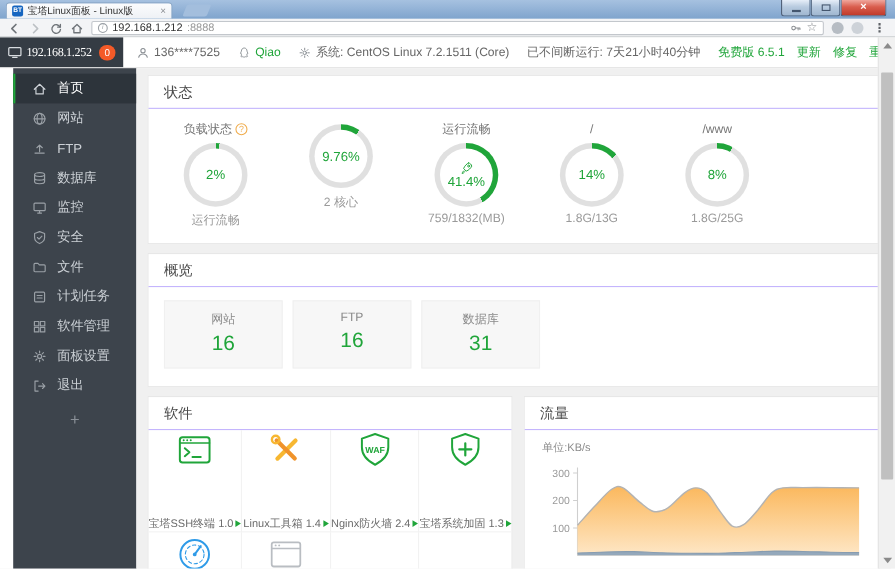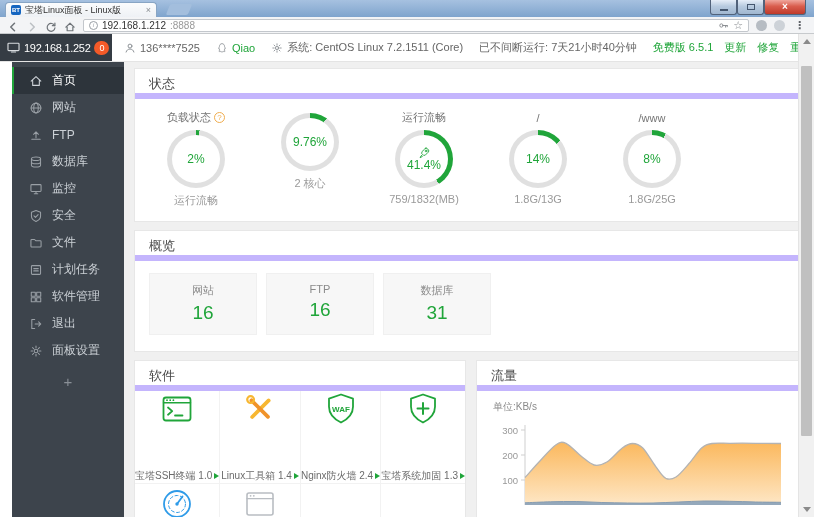--- a/index.html
+++ b/index.html
@@ -43,21 +43,21 @@
   .extic { width:11px; height:11px; border-radius:50%; background:#b6bcc3; flex:none; }
   .extic.dim { background:#cdd2d8; }
   .menuic { color:#5f6368; font-size:11px; font-weight:bold; padding:0 2px; }
 
   
   .appbar { height:28px; display:flex; background:#fff; border-bottom:1px solid #e4e4e4; width:798px; }
   .appbar-left { width:112px; flex:none; background:#353c44; color:#fff; display:flex; align-items:center;
                  gap:4px; padding:0 7px; font-size:11px; }
   .appbar-left .mon { width:13px; height:13px; color:#d8dce0; flex:none; }
   .appbar-left .mon svg { width:100%; height:100%; }
-  .ip { flex:1; white-space:nowrap; letter-spacing:-0.3px; }
+  .ip { flex:1; white-space:nowrap; letter-spacing:-0.3px;font-family:Liberation Serif, serif; }
   .badge { background:#f45a28; color:#fff; font-size:9px; min-width:15px; height:14px; border-radius:8px;
            display:flex; align-items:center; justify-content:center; padding:0 4px; }
   .appbar-main { flex:1; display:flex; align-items:center; gap:16px; padding:0 12px; font-size:11px; color:#666; }
   .hitem { display:flex; align-items:center; gap:4px; white-space:nowrap; }
   .hic { width:12px; height:12px; color:#8a8f94; flex:none; }
   .hic svg { width:100%; height:100%; }
   .qq-name { color:#20a53a; }
   .appbar-right { margin-left:auto; display:flex; align-items:center; gap:11px; }
   .version { color:#20a53a; white-space:nowrap; }
   .hlink { color:#20a53a; cursor:pointer; white-space:nowrap; }
@@ -69,21 +69,21 @@
                color:#ccd1d6; font-size:12px; border-left:2px solid transparent; cursor:pointer; }
   .side-item.active { background:#2d343b; border-left-color:#20a53a; color:#fff; }
   .side-ic { width:14px; height:14px; color:#9aa0a6; flex:none; }
   .side-item.active .side-ic { color:#cfd4d9; }
   .side-ic svg { width:100%; height:100%; }
   .side-add { height:26px; margin-top:5px; color:#8a9097; font-size:15px; text-align:center; line-height:26px; cursor:pointer; }
 
   .content { flex:1; background:#f0f0f0; padding:6px 10px 0; overflow:hidden; }
   .panel { background:#fff; border:1px solid #e7e7e7; margin-bottom:8px; }
   .panel-title { height:30px; line-height:30px; padding:0 14px; font-size:13px; color:#4a4a4a;
-                 border-bottom:6px solid #c4b5fd; }
+                 border-bottom:1px solid #c4b5fd; }
 
   
   .gauge-row { display:flex; padding:10px 12px 13px 4px; }
   .gauge { width:114px; text-align:center; }
   .gauge-label { font-size:11px; color:#757575; height:17px; display:flex; align-items:center; justify-content:center; gap:3px; }
   .help-icon { width:11px; height:11px; border:1px solid #f0ad4e; border-radius:50%; color:#f0ad4e;
                font-size:8px; line-height:9px; display:inline-block; }
   .donut { width:58px; height:58px; border-radius:50%; margin:4px auto 5px; position:relative; }
   .donut-inner { position:absolute; inset:5px; background:#fff; border-radius:50%; display:flex;
                  flex-direction:column; align-items:center; justify-content:center; color:#20a53a; font-size:12px; }
@@ -279,30 +279,30 @@
             <span class="side-ic"><svg viewBox="0 0 16 16" fill="none" stroke="currentColor" stroke-width="1.2" stroke-linecap="round" stroke-linejoin="round">
                 <rect x="2.6" y="2.6" width="4.6" height="4.6"></rect>
                 <rect x="8.8" y="2.6" width="4.6" height="4.6"></rect>
                 <rect x="2.6" y="8.8" width="4.6" height="4.6"></rect>
                 <rect x="8.8" y="8.8" width="4.6" height="4.6"></rect>
               </svg></span>
             <span>软件管理</span>
           </div>
           <div class="side-item">
             <span class="side-ic"><svg viewBox="0 0 16 16" fill="none" stroke="currentColor" stroke-width="1.2" stroke-linecap="round" stroke-linejoin="round">
-                <path d="M6.5 2.8H3.2v10.4h3.3M7 8h6.2M11 5.5 13.5 8 11 10.5"></path>
-              </svg></span>
-            <span>退出</span>
-          </div>
-          <div class="side-item">
-            <span class="side-ic"><svg viewBox="0 0 16 16" fill="none" stroke="currentColor" stroke-width="1.2" stroke-linecap="round" stroke-linejoin="round">
                 <circle cx="8" cy="8" r="2.1"></circle>
                 <path d="M8 2.4v1.8M8 11.8v1.8M2.4 8h1.8M11.8 8h1.8M4 4l1.3 1.3M10.7 10.7 12 12M12 4l-1.3 1.3M5.3 10.7 4 12"></path>
               </svg></span>
             <span>面板设置</span>
+          </div>
+          <div class="side-item">
+            <span class="side-ic"><svg viewBox="0 0 16 16" fill="none" stroke="currentColor" stroke-width="1.2" stroke-linecap="round" stroke-linejoin="round">
+                <path d="M6.5 2.8H3.2v10.4h3.3M7 8h6.2M11 5.5 13.5 8 11 10.5"></path>
+              </svg></span>
+            <span>退出</span>
           </div>
         </div>
       <div class="side-add">+</div>
     </div>
 
     <div class="content">
 
       <div class="panel">
         <div class="panel-title">状态</div>
         <div class="gauge-row" id="gauge-row">

